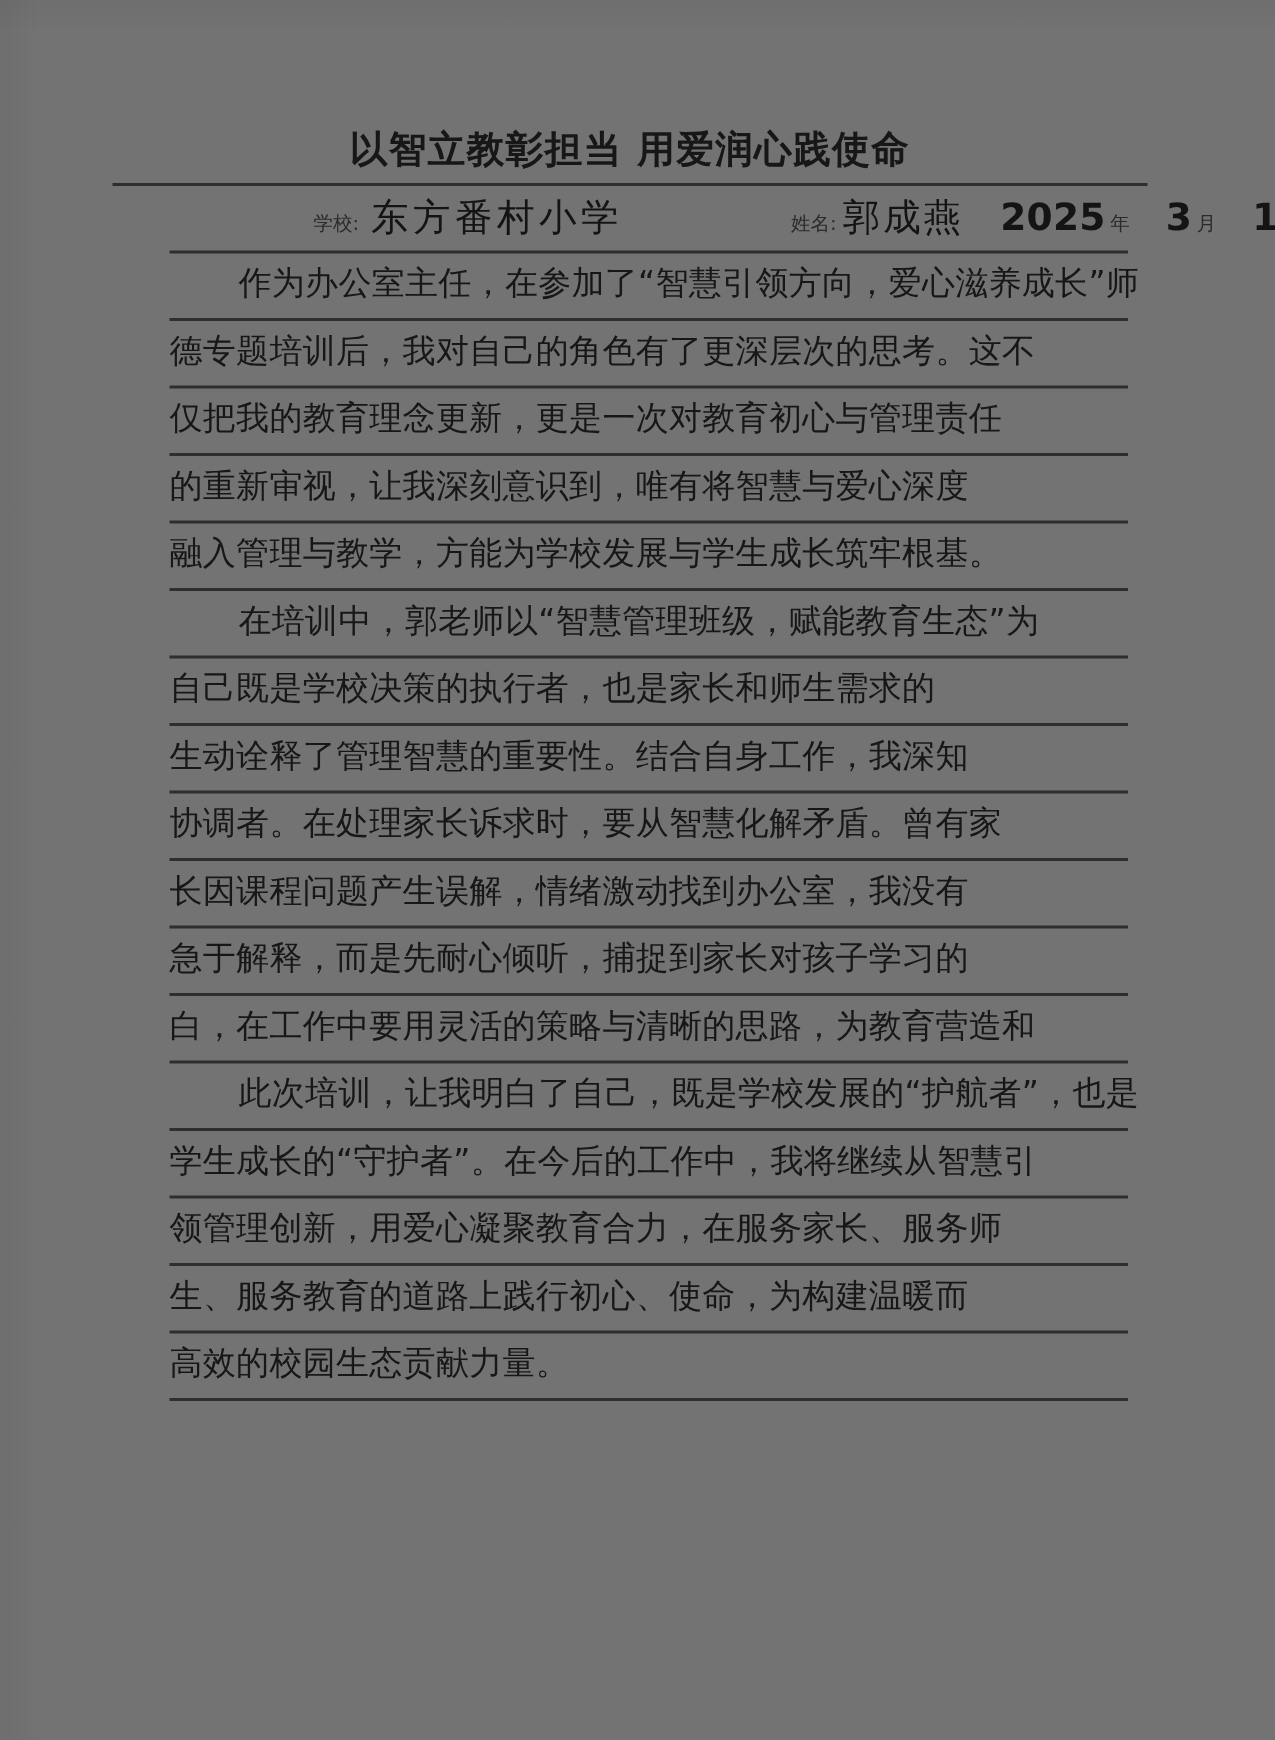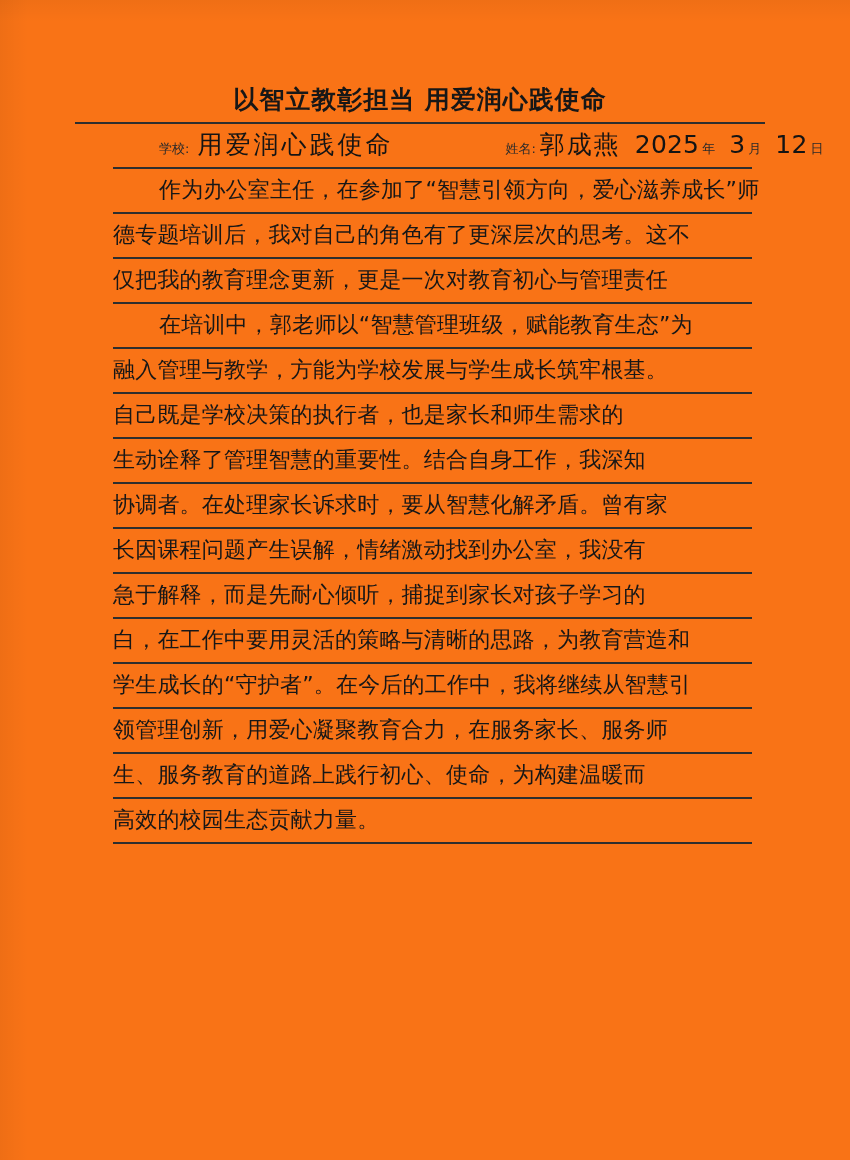--- a/index.html
+++ b/index.html
@@ -10,21 +10,21 @@
   body {
     width: 850px;
     height: 1160px;
     position: relative;
     font-family: "DejaVu Sans", sans-serif;
     overflow: hidden;
   }
   .sheet {
     position: absolute;
     inset: 0;
-    background: #f97316;
+    background: #737373;
   }
   
   .sheet::before {
     content: "";
     position: absolute;
     inset: 0;
     background:
       linear-gradient(90deg, rgba(0,0,0,0.045), rgba(0,0,0,0) 28px),
       linear-gradient(180deg, rgba(0,0,0,0.04), rgba(0,0,0,0) 22px);
     pointer-events: none;
@@ -62,60 +62,62 @@
     font-size: 13px;
     color: #2a2a2a;
     letter-spacing: 0;
     flex: 0 0 auto;
   }
   .hw {
     font-size: 25px;
     color: #141414;
     flex: 0 0 auto;
   }
-  .meta-line .school-label { margin-left: 46px; }
+  .meta-line .school-label { margin-left: 96px; }
   .meta-line .school-value { margin-left: 8px; letter-spacing: 3px; }
   .meta-line .name-label { margin-left: 112px; }
   .meta-line .name-value { margin-left: 4px; letter-spacing: 2px; }
-  .meta-line .date-num { margin-left: 14px; }
+  .meta-line .date-num { margin-left: 24px; font-weight: bold; }
   .meta-line .date-unit { margin-left: 3px; }
 </style>
 </head>
 <body>
 
 <div class="sheet">
   <div class="content">
 
     <div class="line title-line">以智立教彰担当 用爱润心践使命</div>
 
     <div class="line meta-line">
       <span class="form-label school-label">学校:</span>
-      <span class="hw school-value">用爱润心践使命</span>
+      <span class="hw school-value">东方番村小学</span>
       <span class="form-label name-label">姓名:</span>
       <span class="hw name-value">郭成燕</span>
       <span class="hw date-num">2025</span>
       <span class="form-label date-unit">年</span>
       <span class="hw date-num">3</span>
       <span class="form-label date-unit">月</span>
       <span class="hw date-num">12</span>
       <span class="form-label date-unit">日</span>
     </div>
 
     <div class="line indent">作为办公室主任，在参加了“智慧引领方向，爱心滋养成长”师</div>
     <div class="line">德专题培训后，我对自己的角色有了更深层次的思考。这不</div>
     <div class="line">仅把我的教育理念更新，更是一次对教育初心与管理责任</div>
+    <div class="line">的重新审视，让我深刻意识到，唯有将智慧与爱心深度</div>
+    <div class="line">融入管理与教学，方能为学校发展与学生成长筑牢根基。</div>
+
     <div class="line indent">在培训中，郭老师以“智慧管理班级，赋能教育生态”为</div>
-
-    <div class="line">融入管理与教学，方能为学校发展与学生成长筑牢根基。</div>
     <div class="line">自己既是学校决策的执行者，也是家长和师生需求的</div>
     <div class="line">生动诠释了管理智慧的重要性。结合自身工作，我深知</div>
     <div class="line">协调者。在处理家长诉求时，要从智慧化解矛盾。曾有家</div>
     <div class="line">长因课程问题产生误解，情绪激动找到办公室，我没有</div>
     <div class="line">急于解释，而是先耐心倾听，捕捉到家长对孩子学习的</div>
     <div class="line">白，在工作中要用灵活的策略与清晰的思路，为教育营造和</div>
 
+    <div class="line indent">此次培训，让我明白了自己，既是学校发展的“护航者”，也是</div>
     <div class="line">学生成长的“守护者”。在今后的工作中，我将继续从智慧引</div>
     <div class="line">领管理创新，用爱心凝聚教育合力，在服务家长、服务师</div>
     <div class="line">生、服务教育的道路上践行初心、使命，为构建温暖而</div>
     <div class="line">高效的校园生态贡献力量。</div>
 
   </div>
 </div>
 
 </body></html>

